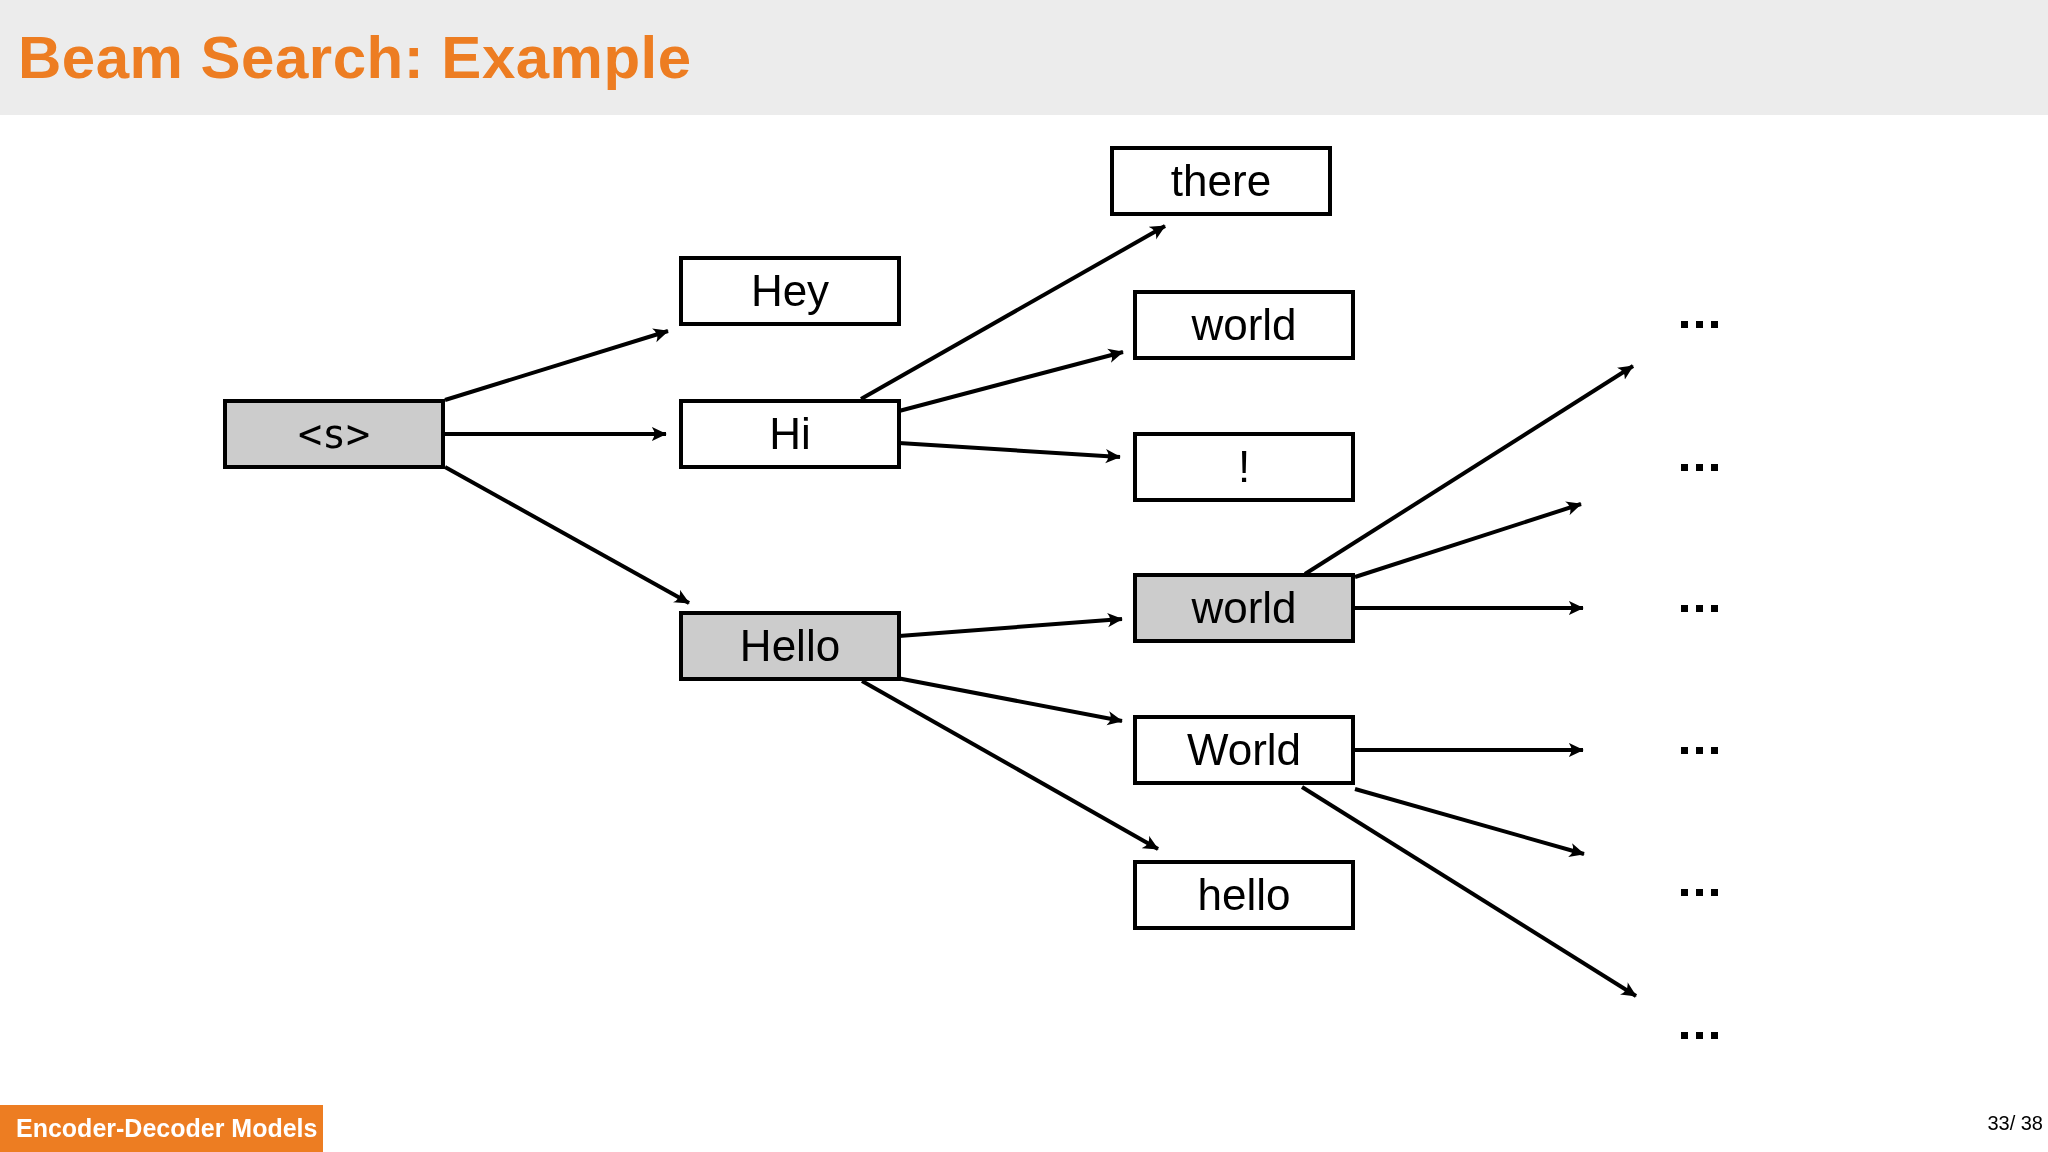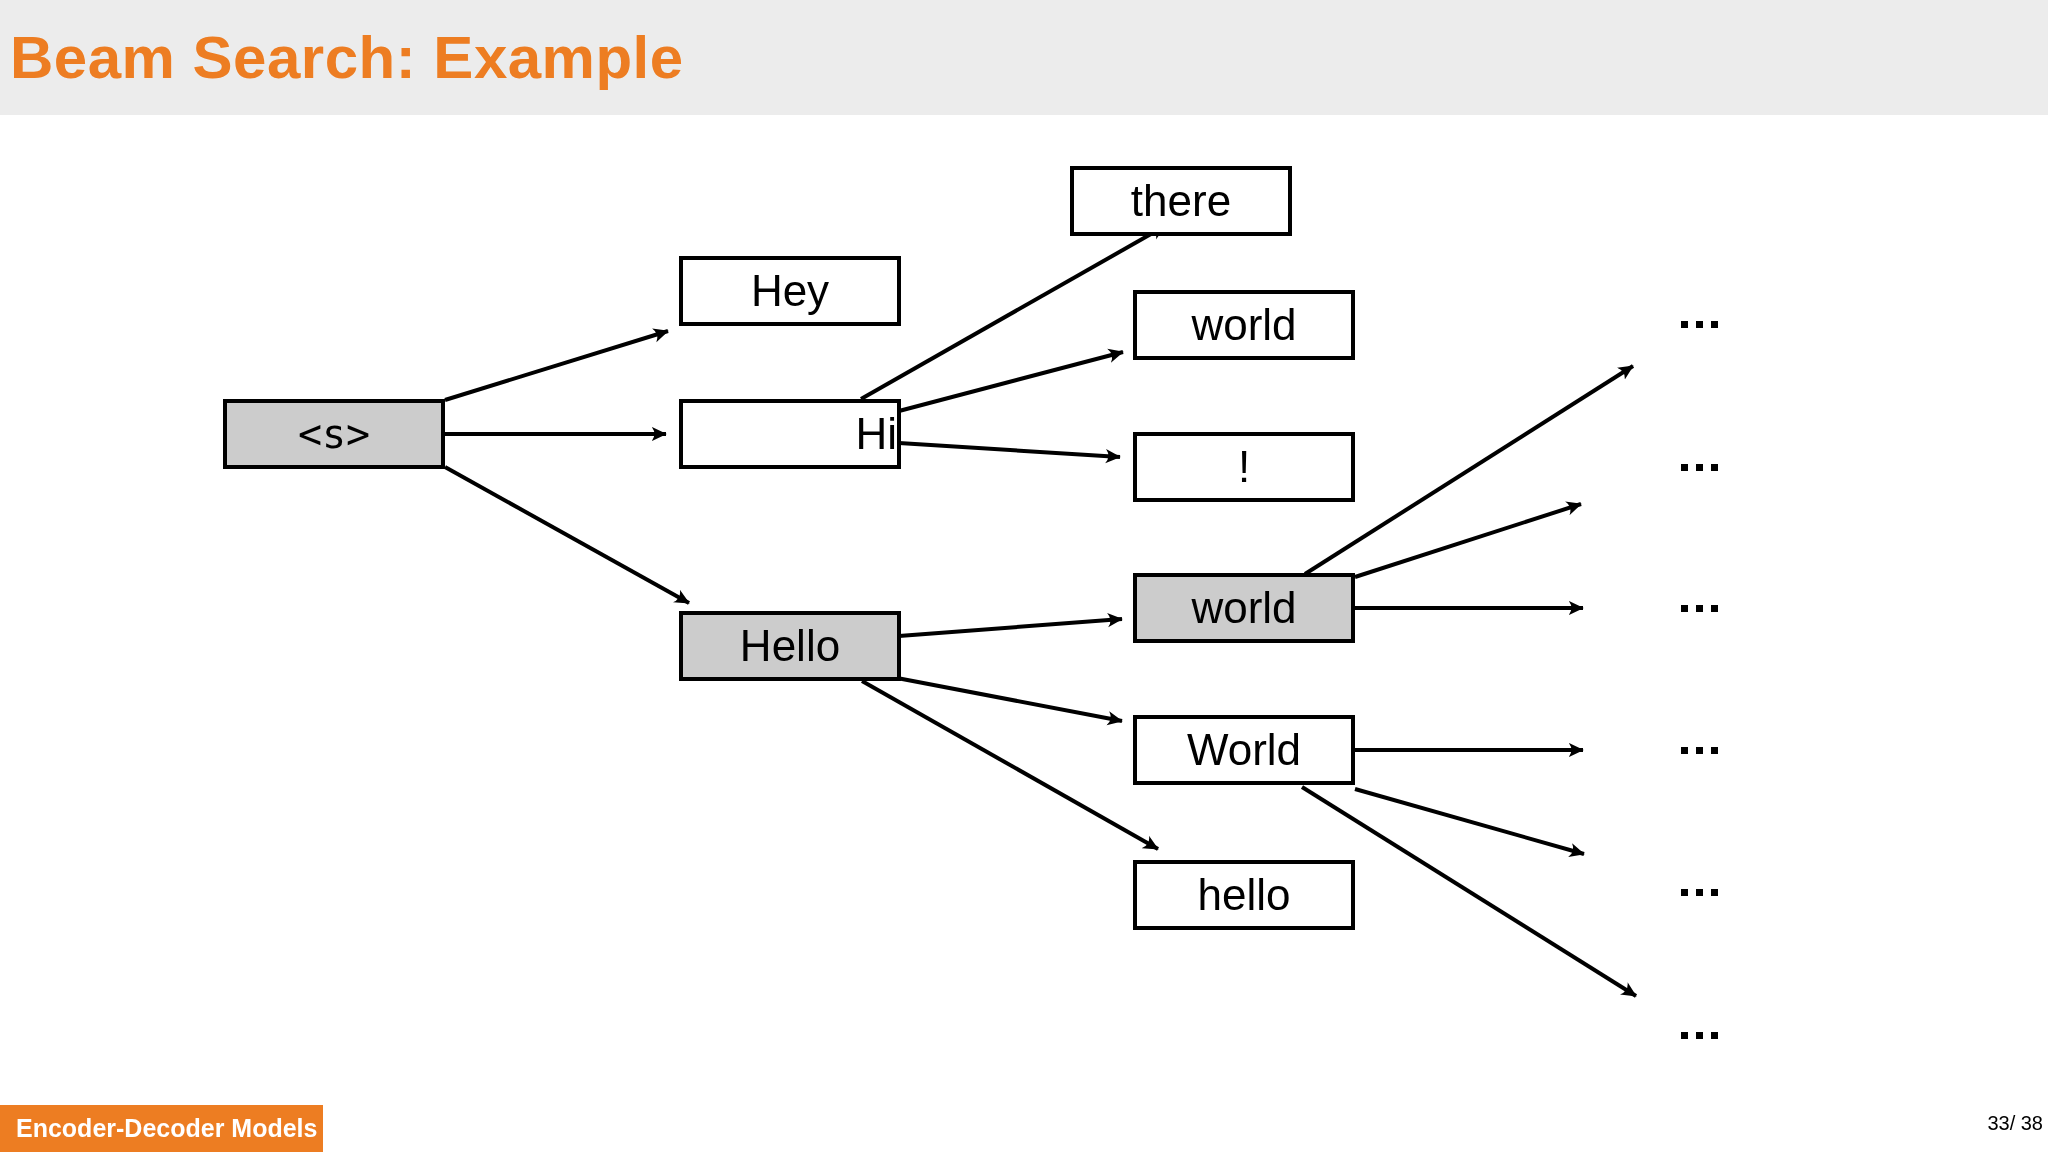--- a/index.html
+++ b/index.html
@@ -18,41 +18,41 @@
     overflow: hidden;
   }
   .banner {
     position: absolute; left: 0; top: 0; width: 2048px; height: 115px;
     background: var(--banner-bg);
     display: flex; align-items: center;
   }
   .slide-title {
     color: var(--accent);
     font-size: 60px; font-weight: bold;
-    padding-left: 10px; letter-spacing: 0.5px;
+    padding-left: 18px; letter-spacing: 0.5px;
   }
   svg.edge-layer {
     position: absolute; left: 0; top: 0; width: 2048px; height: 1152px;
     z-index: 1;
   }
   .node {
     position: absolute; width: 222px; height: 70px;
     border: 4px solid var(--ink);
     background: var(--node-bg);
     display: flex; align-items: center; justify-content: center;
     z-index: 2;
     font-size: 44px; color: var(--ink);
   }
   .node.highlight { background: var(--node-highlight); }
   .node.mono { font-family: "DejaVu Sans Mono", monospace; font-size: 40px; }
   .n-s         { left: 223px;  top: 399px; }
   .n-hey       { left: 679px;  top: 256px; }
-  .n-hi        { left: 679px;  top: 399px; justify-content: flex-end; }
+  .n-hi        { left: 679px;  top: 399px; }
   .n-hello-cap { left: 679px;  top: 611px; }
-  .n-there     { left: 1070px; top: 146px; margin-top: 20px; }
+  .n-there     { left: 1110px; top: 146px; }
   .n-world-mid { left: 1133px; top: 290px; }
   .n-bang      { left: 1133px; top: 432px; }
   .n-world-sel { left: 1133px; top: 573px; }
   .n-world-cap { left: 1133px; top: 715px; }
   .n-hello-low { left: 1133px; top: 860px; }
   .ellipsis {
     position: absolute; left: 1681px;
     display: flex; gap: 8px; align-items: center;
     z-index: 2;
   }

